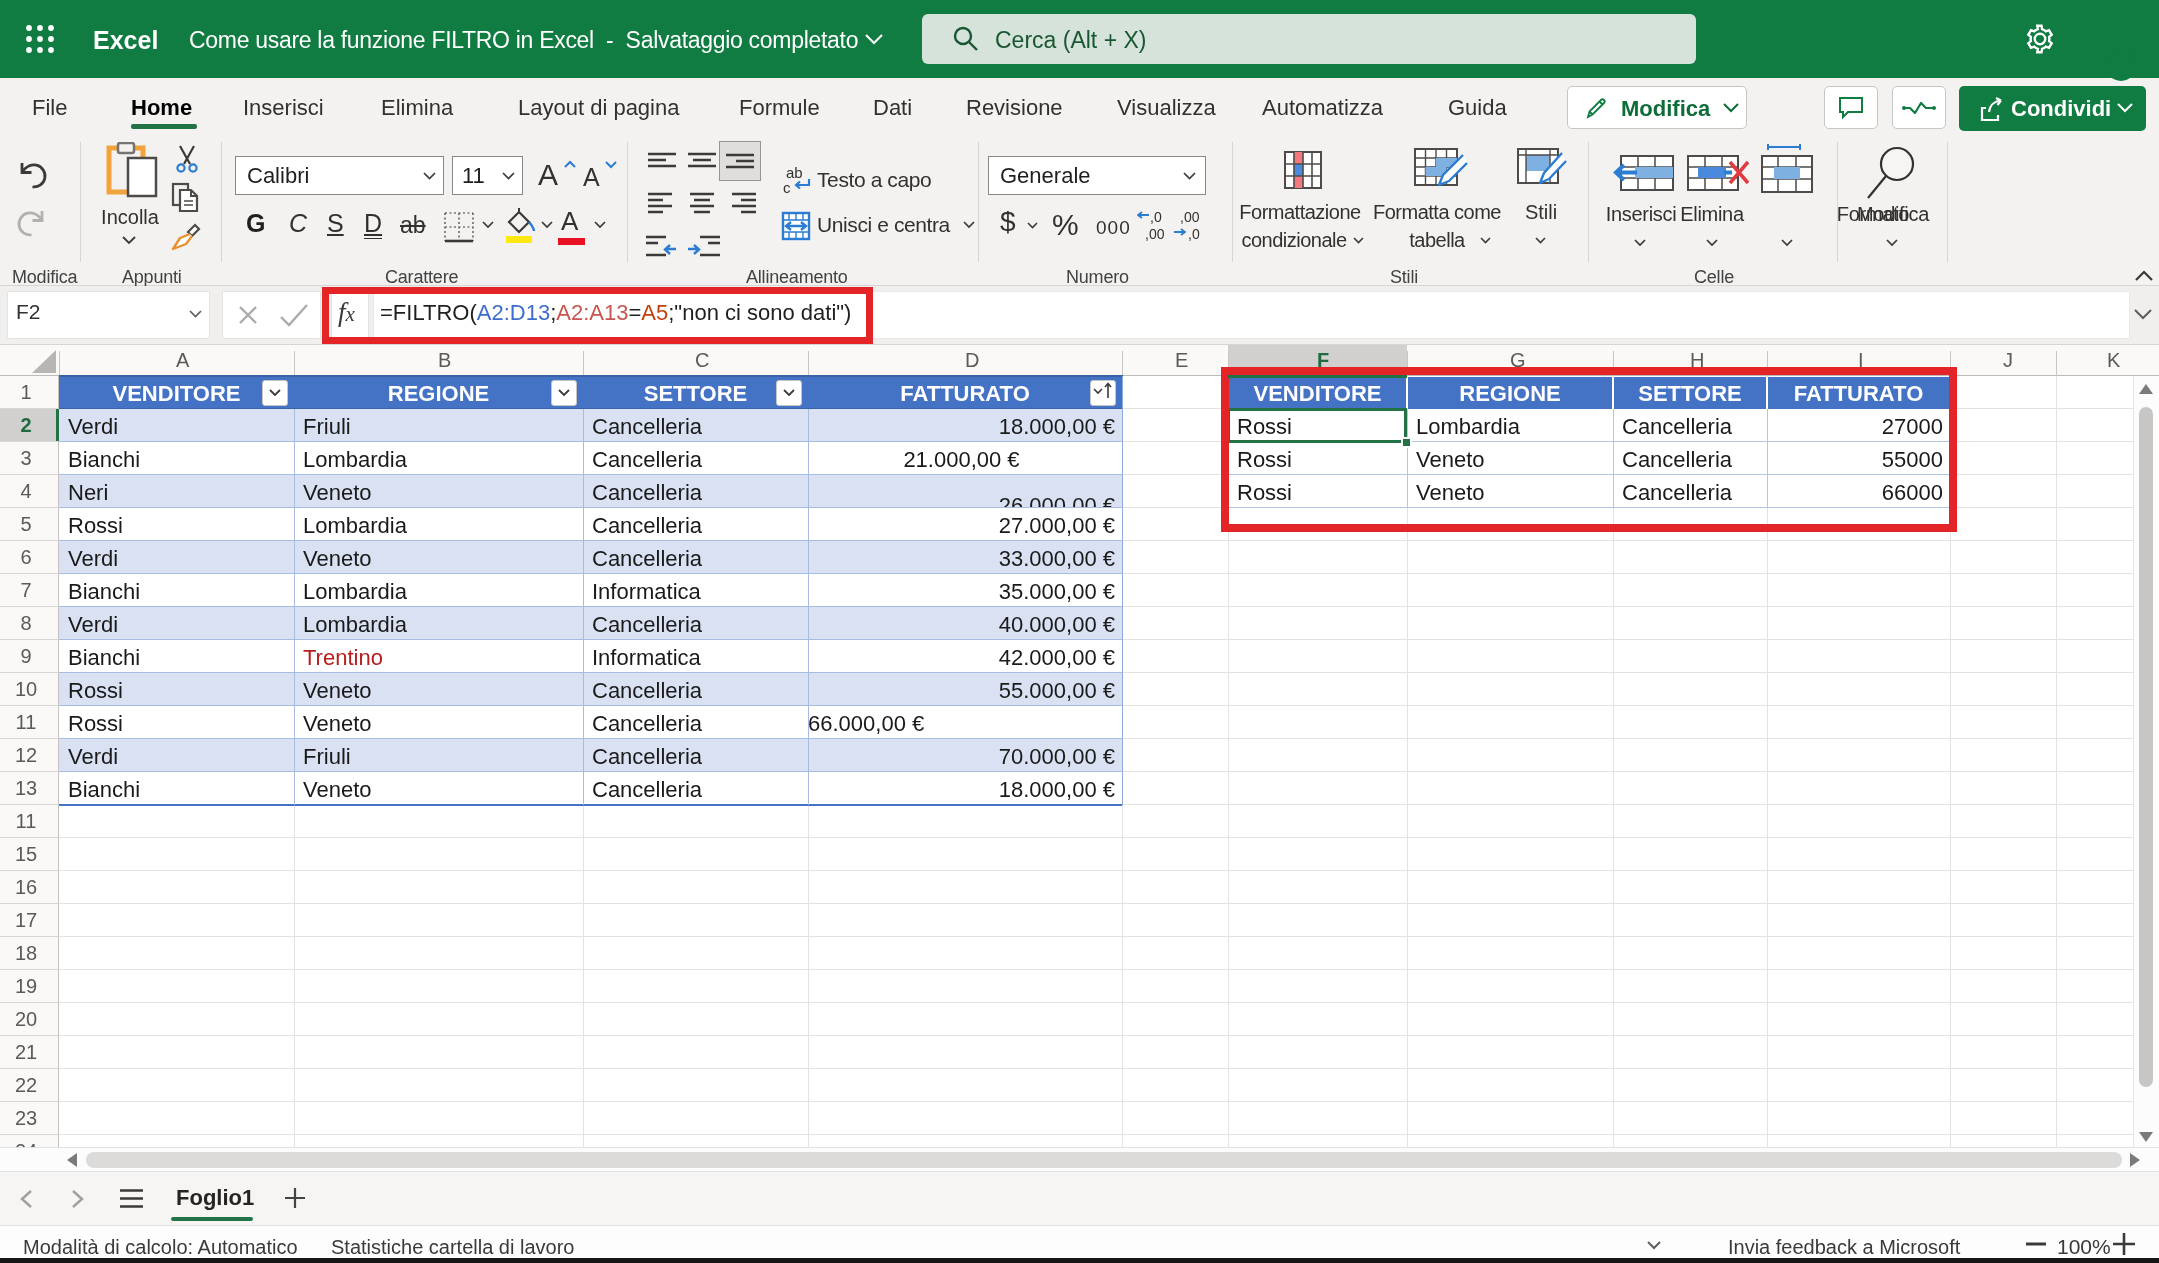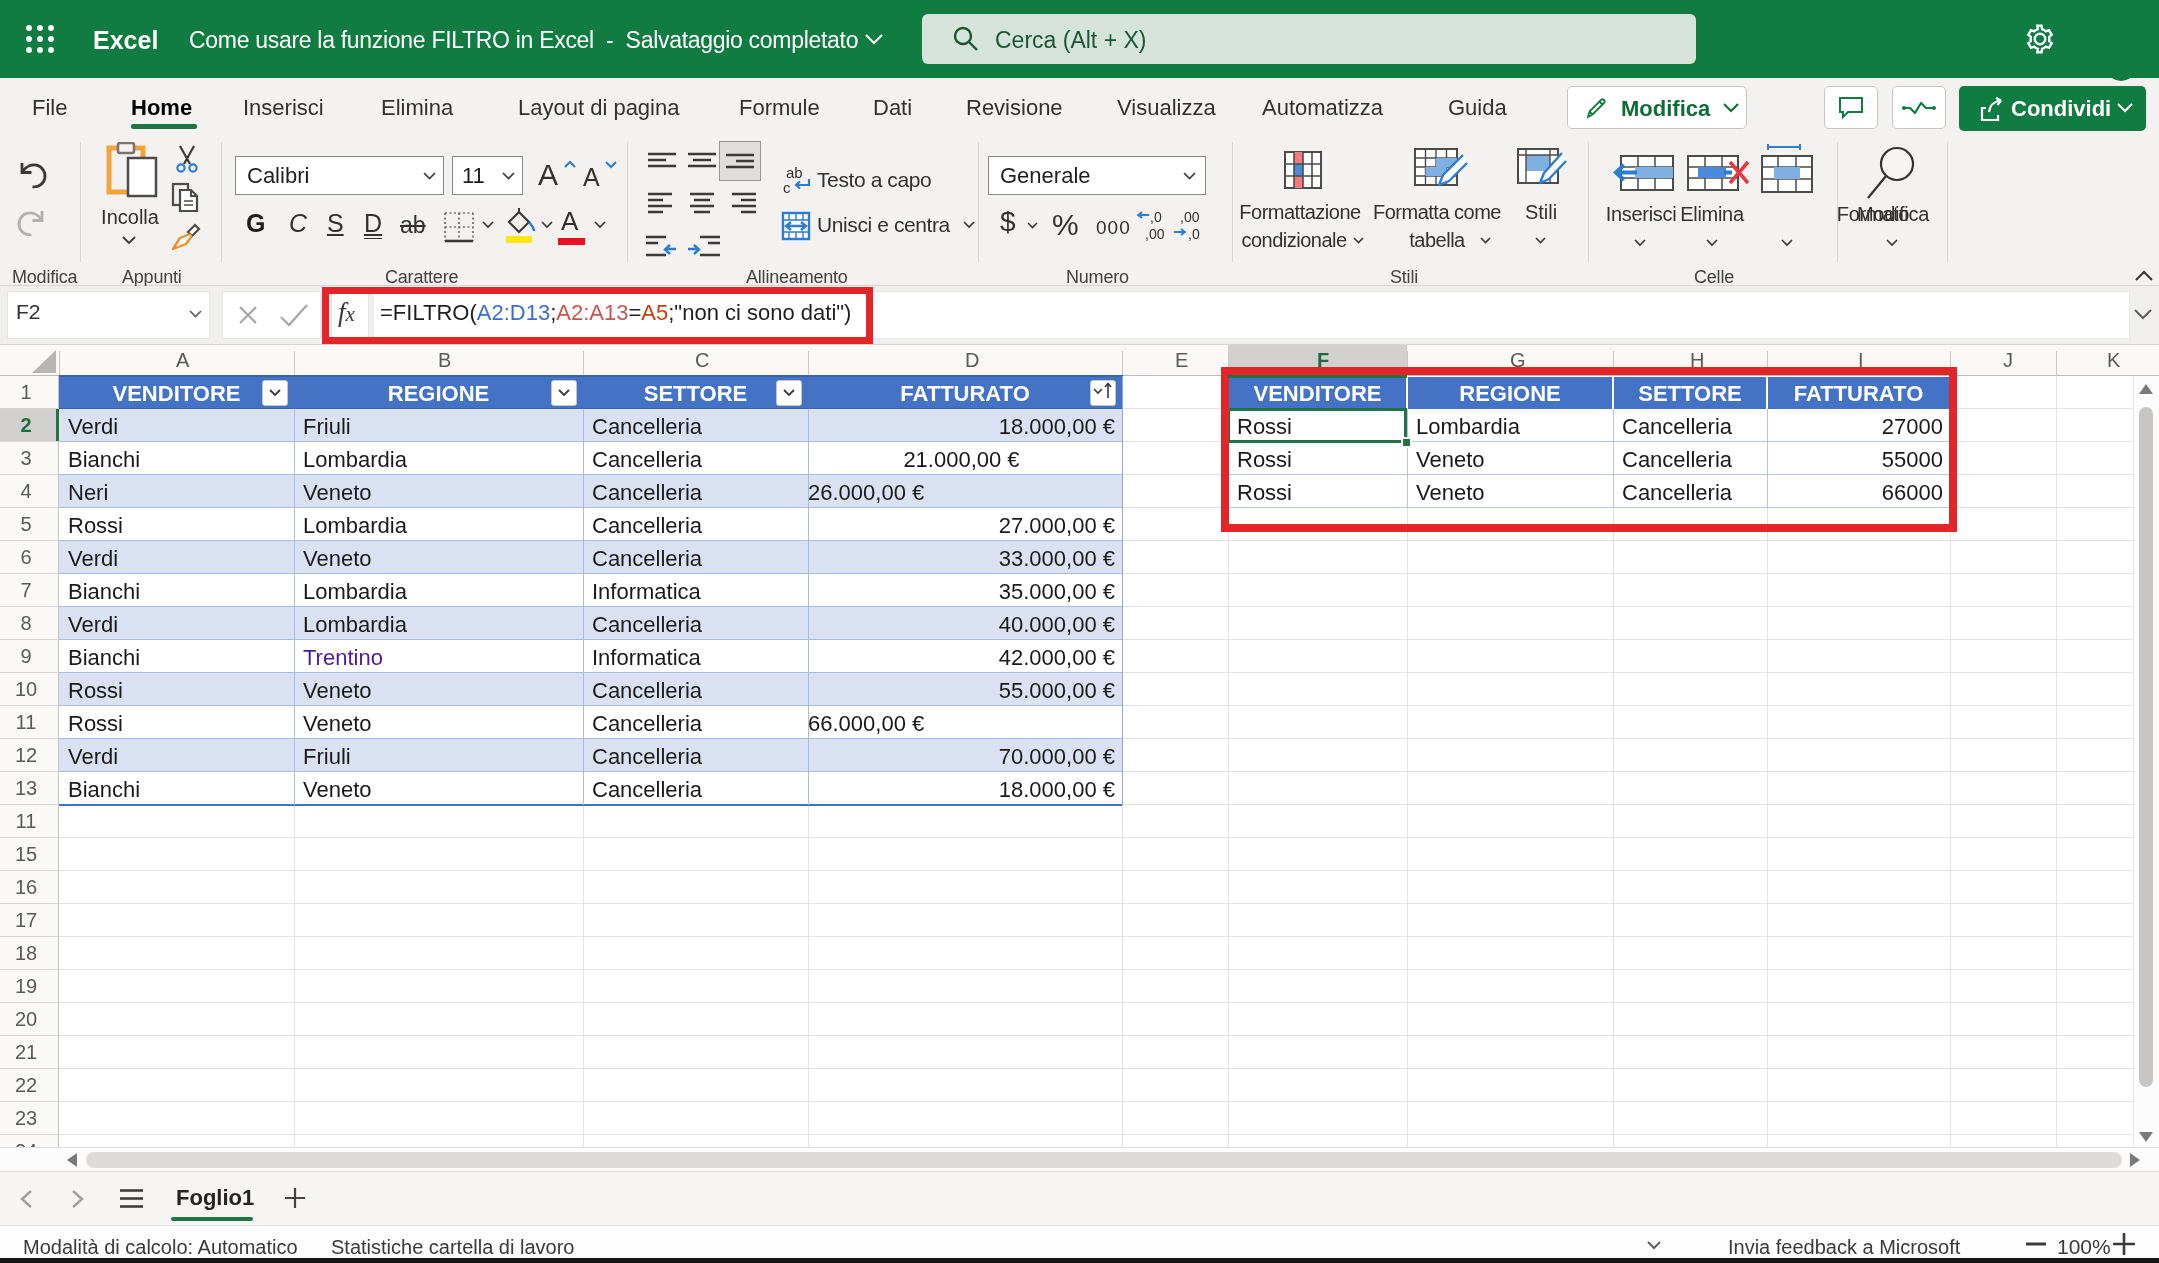--- a/index.html
+++ b/index.html
@@ -510,21 +510,21 @@
     <div class="abs" style="left:0;top:66px;width:1063px;height:33px;background:#FFFFFF"></div>
     <div class="abs" style="left:9px;top:71px;font-size:22px;color:#1A1A1A">Bianchi</div>
     <div class="abs" style="left:244px;top:71px;font-size:22px;color:#1A1A1A">Lombardia</div>
     <div class="abs" style="left:533px;top:71px;font-size:22px;color:#1A1A1A">Cancelleria</div>
     <div class="abs" style="left:749px;top:71px;width:307px;text-align:center;font-size:22px;color:#1A1A1A">21.000,00 €</div>
     <div class="abs" style="left:0;top:98px;width:1063px;height:1px;background:#A6BCE0"></div>
     <div class="abs" style="left:0;top:99px;width:1063px;height:33px;background:#D9E1F2"></div>
     <div class="abs" style="left:9px;top:104px;font-size:22px;color:#1A1A1A">Neri</div>
     <div class="abs" style="left:244px;top:104px;font-size:22px;color:#1A1A1A">Veneto</div>
     <div class="abs" style="left:533px;top:104px;font-size:22px;color:#1A1A1A">Cancelleria</div>
-    <div class="abs" style="left:749px;top:104px;width:307px;font-size:22px;color:#1A1A1A">26.000,00 €</div>
+    <div class="abs" style="left:749px;top:117px;width:307px;text-align:right;font-size:22px;color:#1A1A1A">26.000,00 €</div>
     <div class="abs" style="left:0;top:131px;width:1063px;height:1px;background:#A6BCE0"></div>
     <div class="abs" style="left:0;top:132px;width:1063px;height:33px;background:#FFFFFF"></div>
     <div class="abs" style="left:9px;top:137px;font-size:22px;color:#1A1A1A">Rossi</div>
     <div class="abs" style="left:244px;top:137px;font-size:22px;color:#1A1A1A">Lombardia</div>
     <div class="abs" style="left:533px;top:137px;font-size:22px;color:#1A1A1A">Cancelleria</div>
     <div class="abs" style="left:749px;top:137px;width:307px;text-align:right;font-size:22px;color:#1A1A1A">27.000,00 €</div>
     <div class="abs" style="left:0;top:164px;width:1063px;height:1px;background:#A6BCE0"></div>
     <div class="abs" style="left:0;top:165px;width:1063px;height:33px;background:#D9E1F2"></div>
     <div class="abs" style="left:9px;top:170px;font-size:22px;color:#1A1A1A">Verdi</div>
     <div class="abs" style="left:244px;top:170px;font-size:22px;color:#1A1A1A">Veneto</div>
@@ -538,21 +538,21 @@
     <div class="abs" style="left:749px;top:203px;width:307px;text-align:right;font-size:22px;color:#1A1A1A">35.000,00 €</div>
     <div class="abs" style="left:0;top:230px;width:1063px;height:1px;background:#A6BCE0"></div>
     <div class="abs" style="left:0;top:231px;width:1063px;height:33px;background:#D9E1F2"></div>
     <div class="abs" style="left:9px;top:236px;font-size:22px;color:#1A1A1A">Verdi</div>
     <div class="abs" style="left:244px;top:236px;font-size:22px;color:#1A1A1A">Lombardia</div>
     <div class="abs" style="left:533px;top:236px;font-size:22px;color:#1A1A1A">Cancelleria</div>
     <div class="abs" style="left:749px;top:236px;width:307px;text-align:right;font-size:22px;color:#1A1A1A">40.000,00 €</div>
     <div class="abs" style="left:0;top:263px;width:1063px;height:1px;background:#A6BCE0"></div>
     <div class="abs" style="left:0;top:264px;width:1063px;height:33px;background:#FFFFFF"></div>
     <div class="abs" style="left:9px;top:269px;font-size:22px;color:#1A1A1A">Bianchi</div>
-    <div class="abs" style="left:244px;top:269px;font-size:22px;color:#4c1d95">Trentino</div>
+    <div class="abs" style="left:244px;top:269px;font-size:22px;color:#b91c1c">Trentino</div>
     <div class="abs" style="left:533px;top:269px;font-size:22px;color:#1A1A1A">Informatica</div>
     <div class="abs" style="left:749px;top:269px;width:307px;text-align:right;font-size:22px;color:#1A1A1A">42.000,00 €</div>
     <div class="abs" style="left:0;top:296px;width:1063px;height:1px;background:#A6BCE0"></div>
     <div class="abs" style="left:0;top:297px;width:1063px;height:33px;background:#D9E1F2"></div>
     <div class="abs" style="left:9px;top:302px;font-size:22px;color:#1A1A1A">Rossi</div>
     <div class="abs" style="left:244px;top:302px;font-size:22px;color:#1A1A1A">Veneto</div>
     <div class="abs" style="left:533px;top:302px;font-size:22px;color:#1A1A1A">Cancelleria</div>
     <div class="abs" style="left:749px;top:302px;width:307px;text-align:right;font-size:22px;color:#1A1A1A">55.000,00 €</div>
     <div class="abs" style="left:0;top:329px;width:1063px;height:1px;background:#A6BCE0"></div>
     <div class="abs" style="left:0;top:330px;width:1063px;height:33px;background:#FFFFFF"></div>

